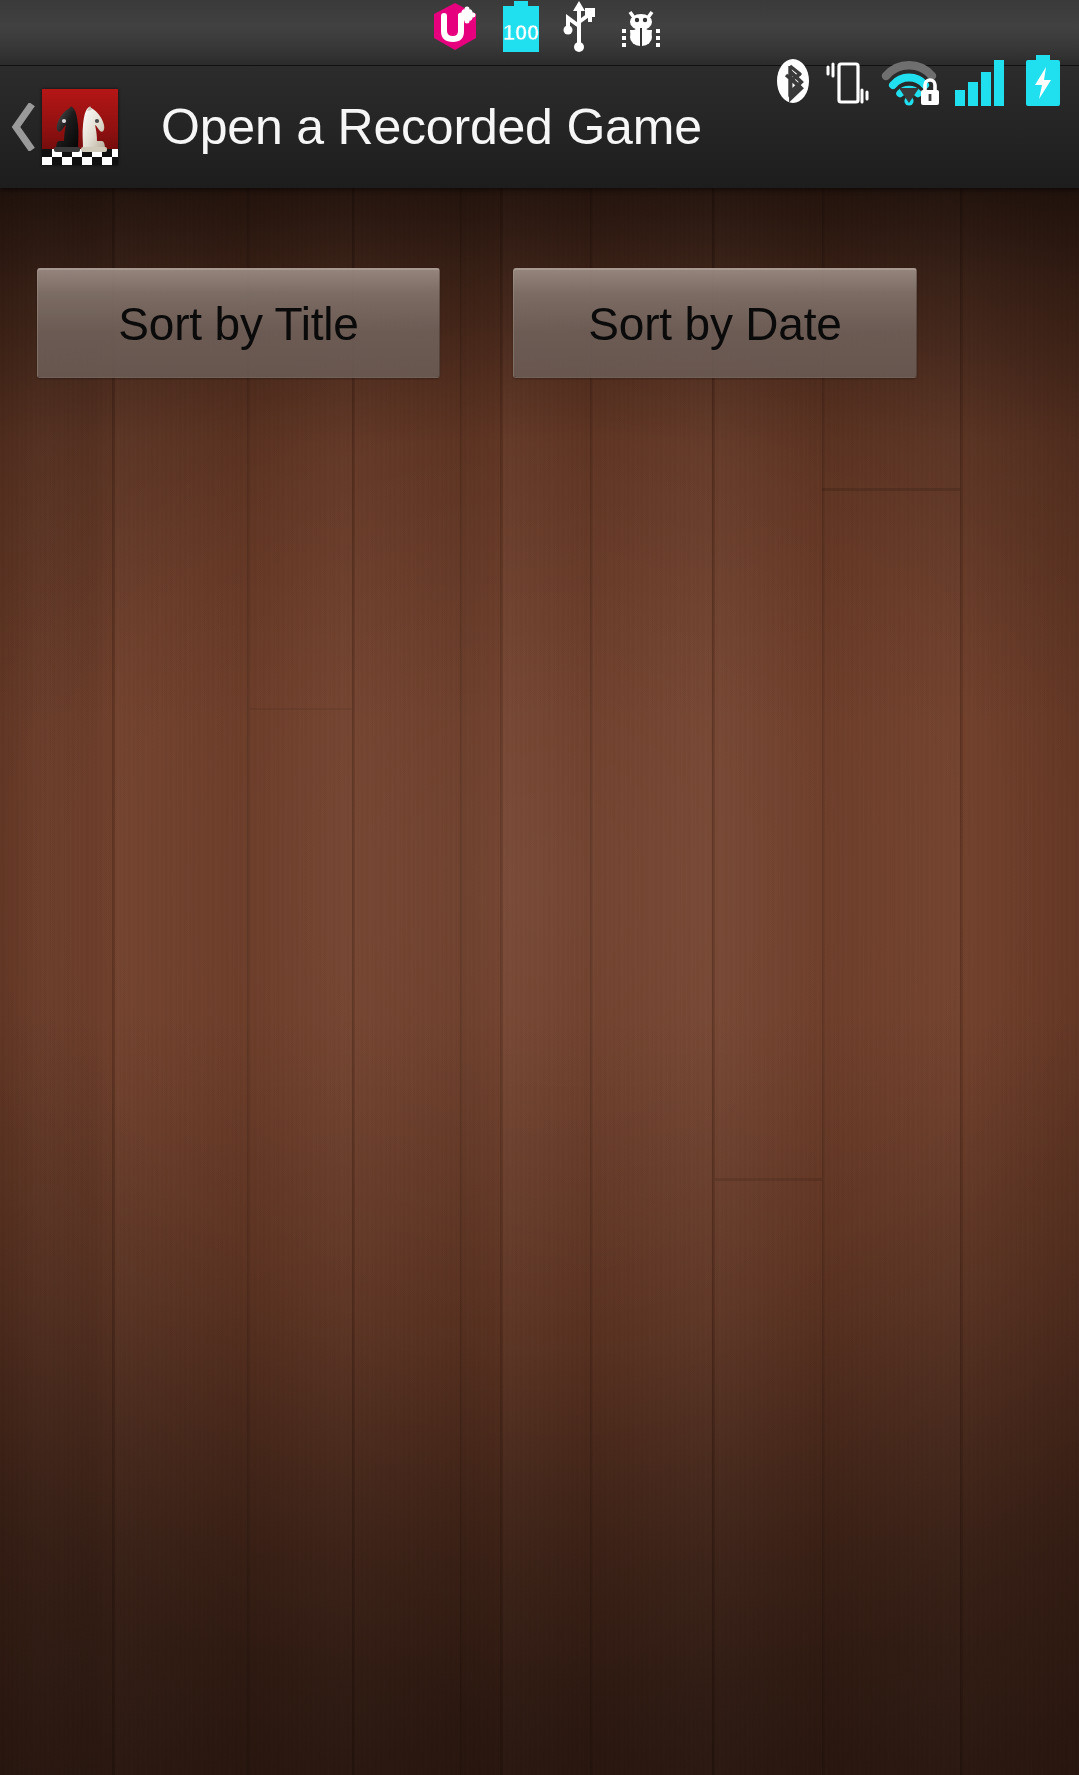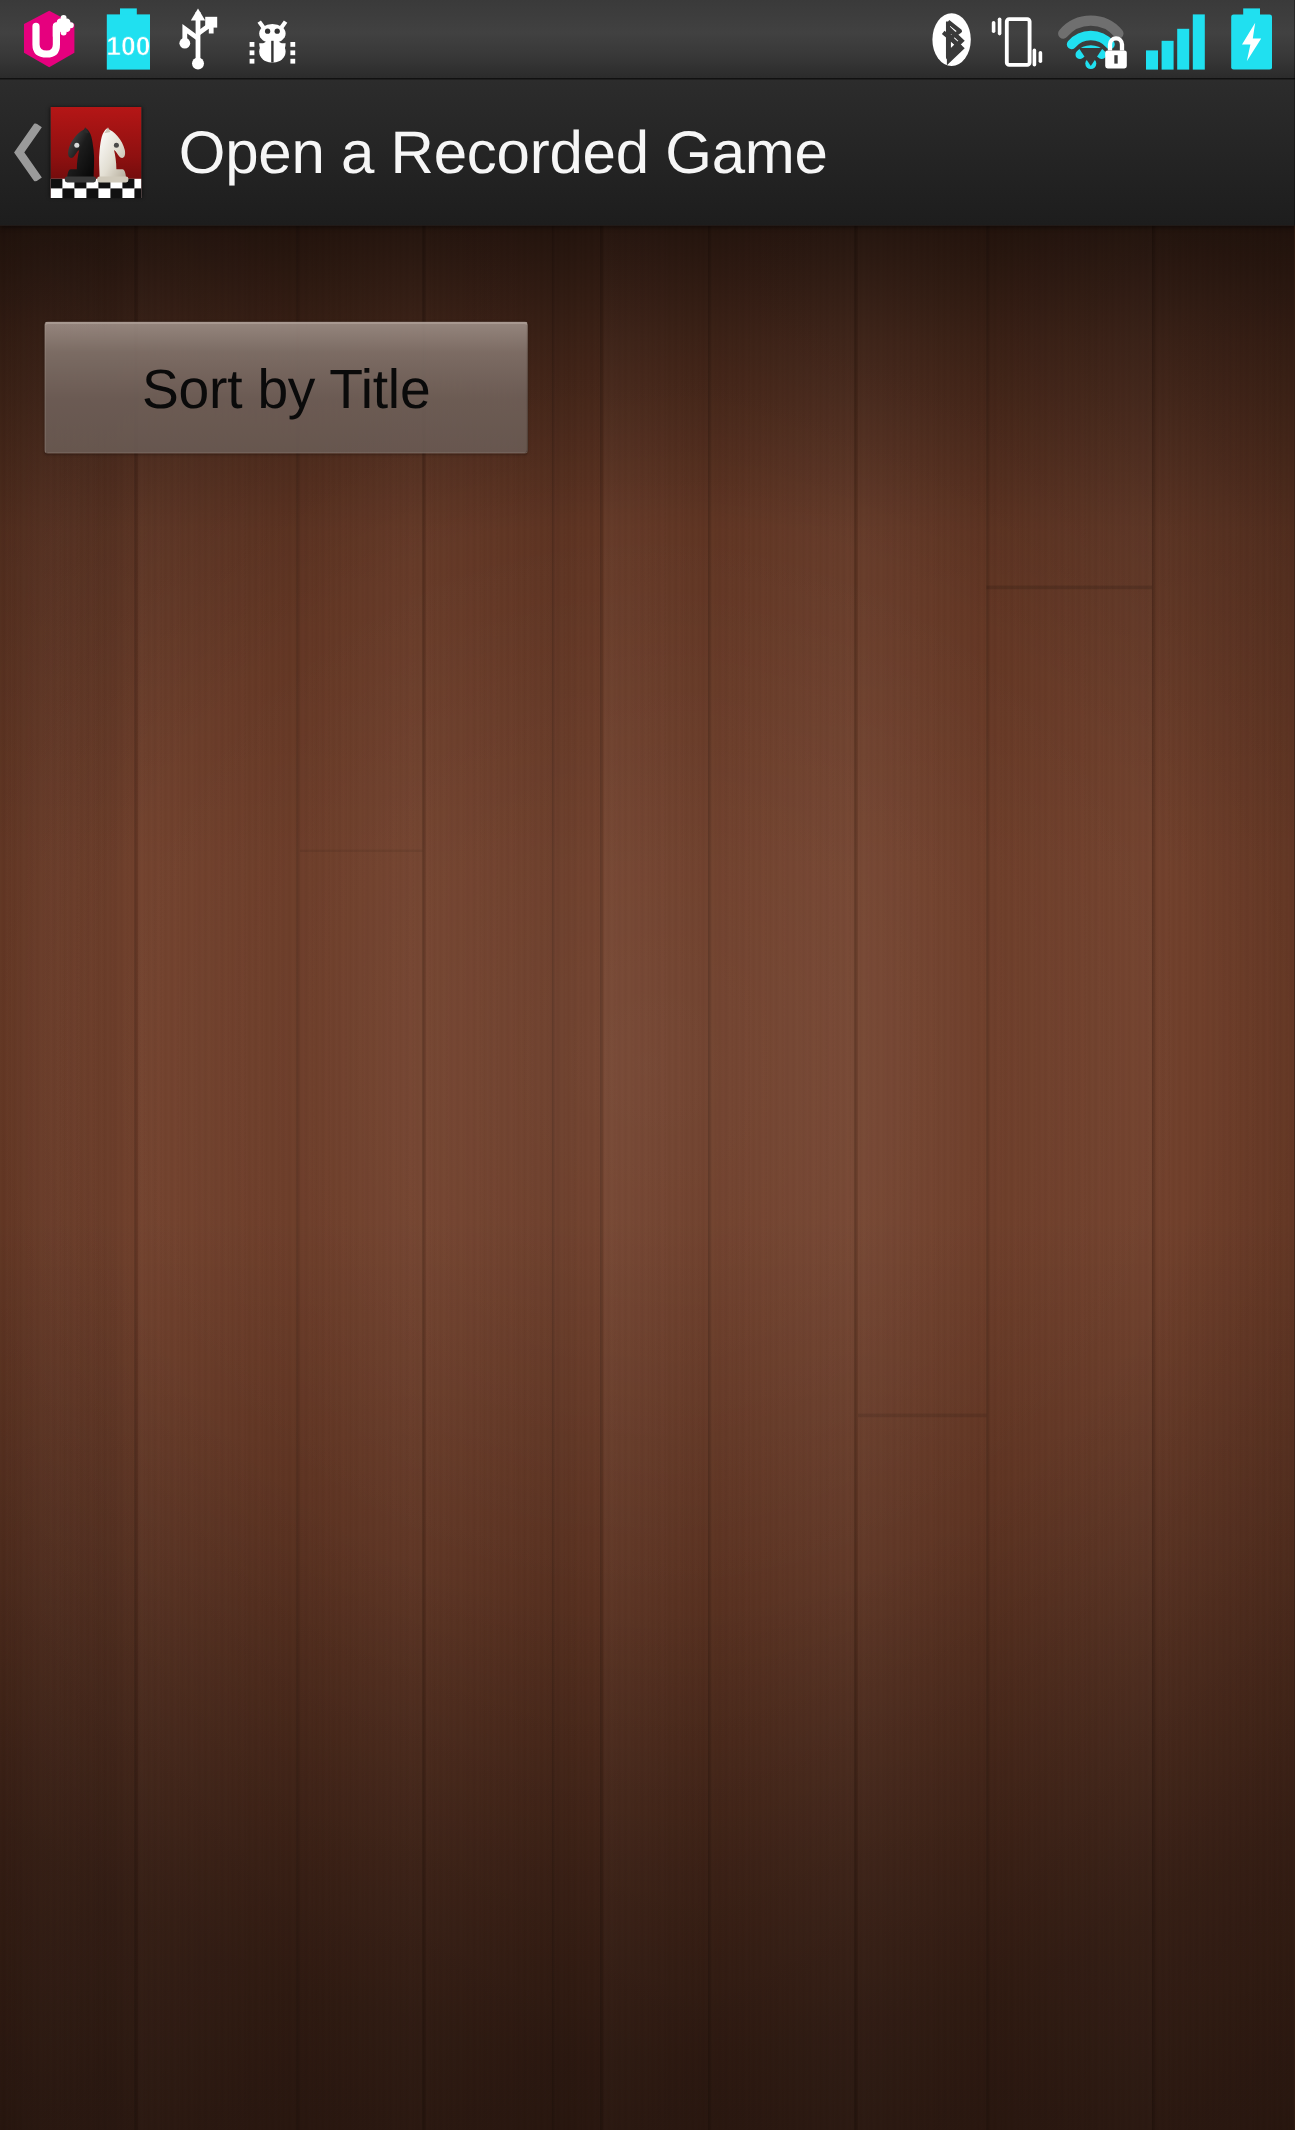--- a/index.html
+++ b/index.html
@@ -28,20 +28,21 @@
     background:
       linear-gradient(to bottom,
         #3a3a3a 0%,
         #414141 42%,
         #383838 72%,
         #2b2b2b 100%);
     border-bottom: 1px solid #111;
     display: flex;
     align-items: center;
     z-index: 30;
+    flex-direction: column;
   }
   #status-left {
     display: flex;
     align-items: center;
     gap: 18px;
     padding-left: 14px;
     flex: 0 0 auto;
   }
   #status-right {
     display: flex;
@@ -93,21 +94,21 @@
     height: 76px;
     flex: 0 0 auto;
     margin-left: 2px;
     overflow: hidden;
     box-shadow: 0 0 3px rgba(0,0,0,.7);
   }
   #page-title {
     color: #f6f6f6;
     font-size: 50px;
     font-weight: 400;
-    margin-left: 31px;
+    margin-left: 43px;
     letter-spacing: -0.2px;
     white-space: nowrap;
   }
 
   
   #content {
     position: absolute;
     left: 0; top: 188px;
     width: 1079px;
     height: 1587px;
@@ -407,18 +408,19 @@
       <div style="position:absolute;left:822px;top:300px;width:138px;height:3px;background:rgba(0,0,0,.13);"></div>
       <div style="position:absolute;left:715px;top:990px;width:107px;height:3px;background:rgba(0,0,0,.10);"></div>
       <div style="position:absolute;left:250px;top:520px;width:102px;height:2px;background:rgba(0,0,0,.07);"></div>
     </div>
 
     <div id="wood-shade"></div>
     <div id="wood-vignette"></div>
 
     <div id="button-row">
       <button id="btn-sort-title" class="sort-btn">Sort by Title</button>
+      <button id="btn-sort-date" class="sort-btn">Sort by Date</button>
     </div>
 
     <div style="position:absolute;left:0;top:200px;width:1079px;height:1387px;"></div>
   </div>
 
 </div>
 
 </body></html>

